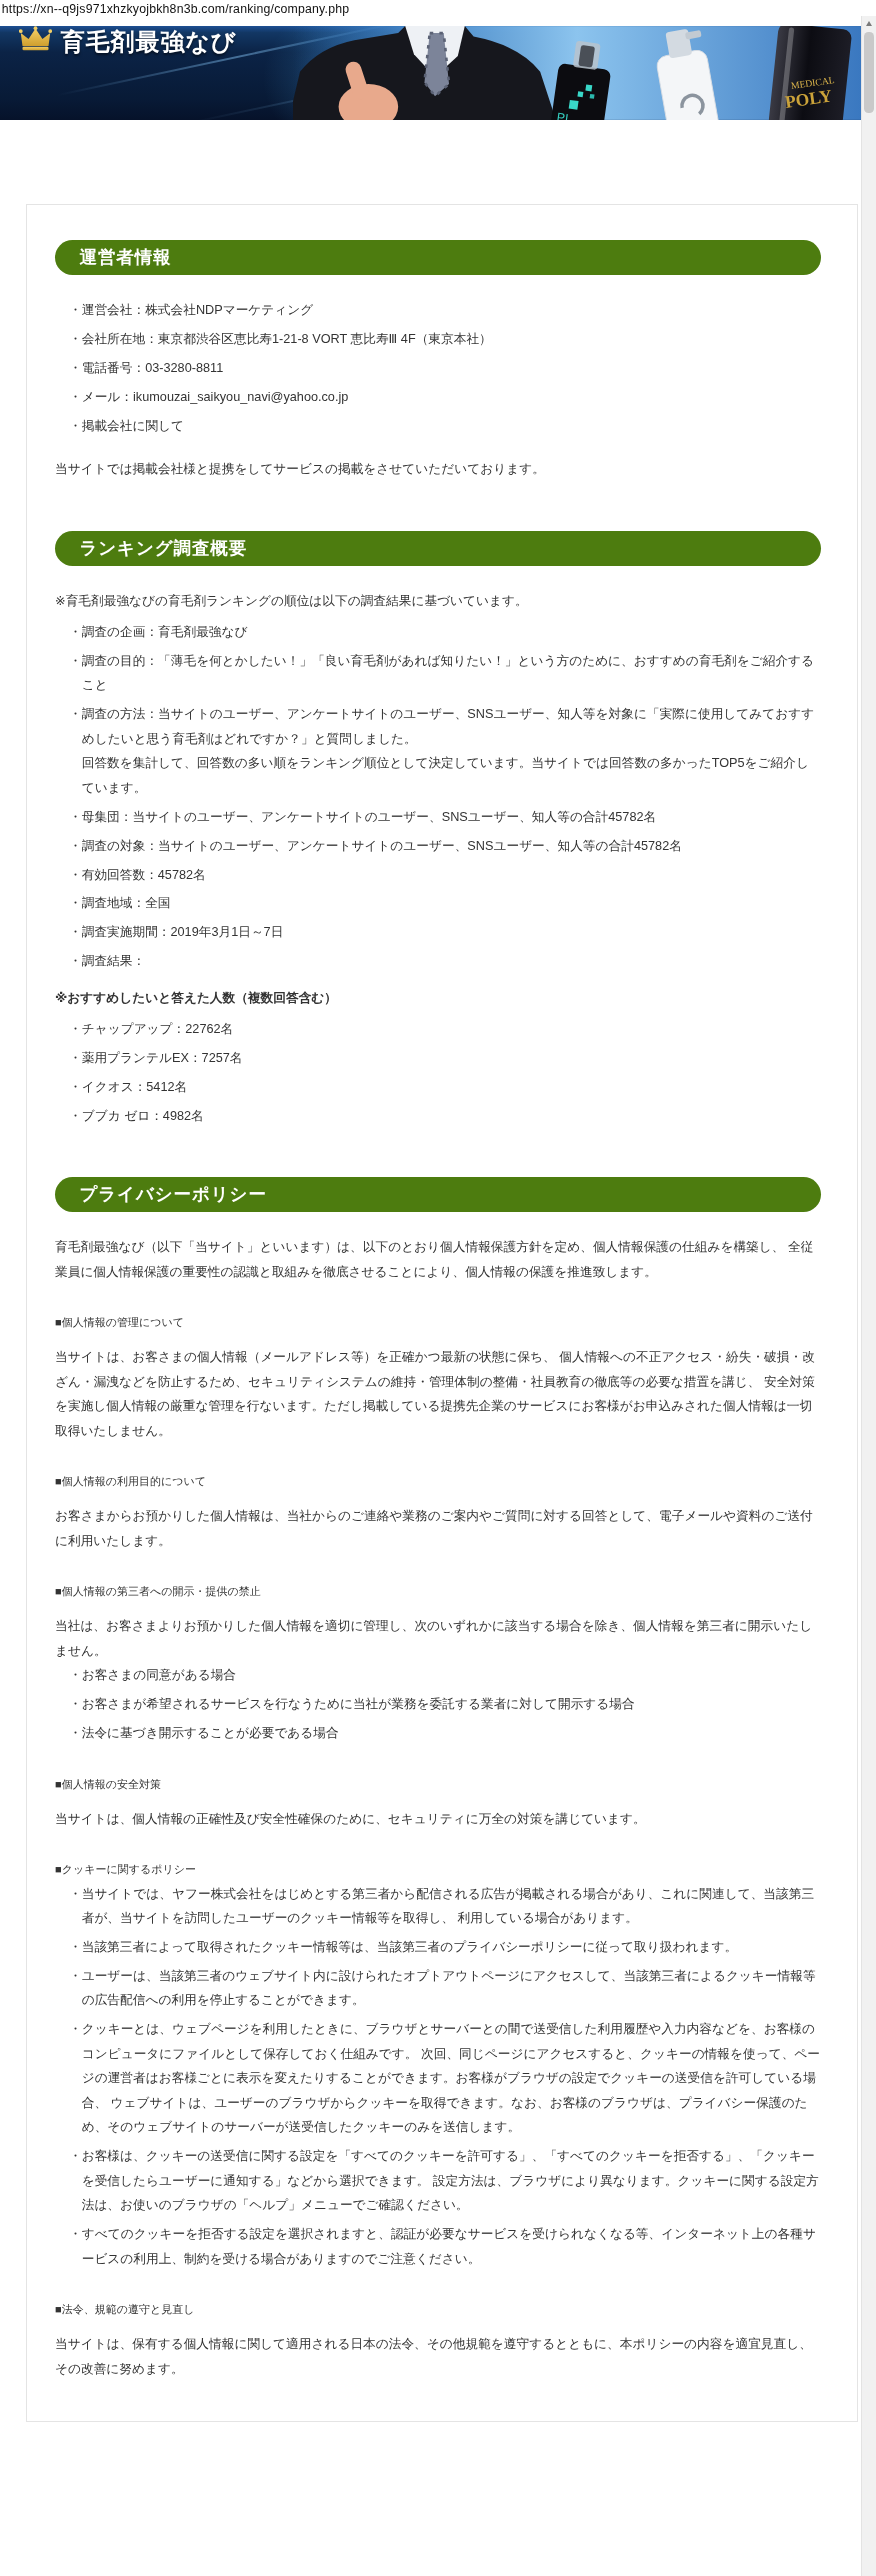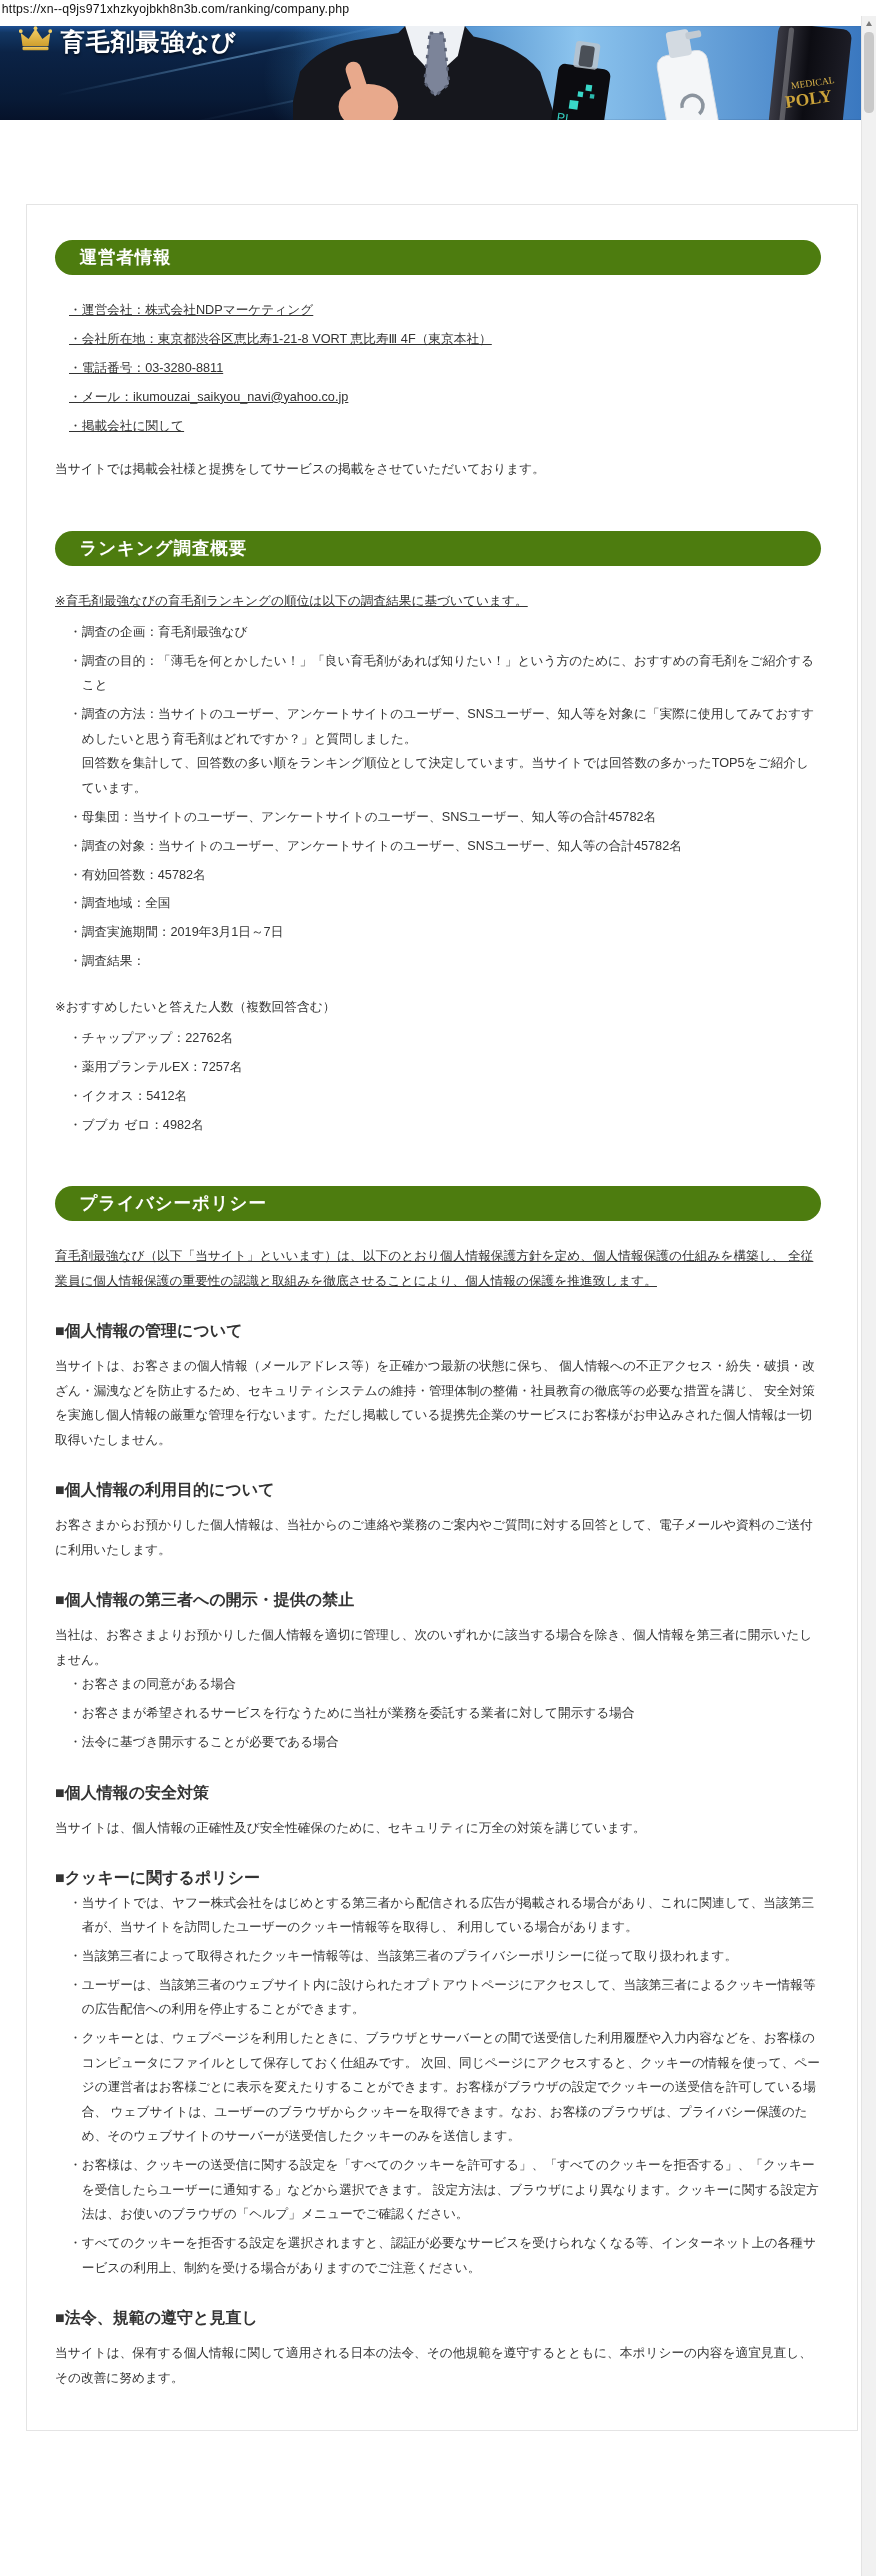--- a/index.html
+++ b/index.html
@@ -85,38 +85,38 @@
     padding: 35px 36px 40px 28px;
   }
   .section-bar {
     height: 35px; line-height: 35px;
     background: #4d7c0f;
     border-radius: 17.5px;
     color: #fff; font-size: 17.5px; font-weight: bold;
     padding-left: 24.5px;
     letter-spacing: 0.9px;
   }
-  .section-bar + * { margin-top: 23px; text-decoration: underline; }
+  .section-bar + * { margin-top: 23px; }
   .section-bar.later { margin-top: 49px; }
 
   .li {
     font-size: 12.7px; line-height: 24.5px;
     margin: 0 0 4.4px 14px;
     padding-left: 1em; text-indent: -1em;
     white-space: pre-line;
   }
   .para {
     font-size: 12.7px; line-height: 24.5px;
     margin-top: 19px;
   }
   .note { font-size: 12.7px; line-height: 24.5px; margin-bottom: 7px; }
-  .note.gap-top { margin-top: 21px; }
+  .note.gap-top { margin-top: 12px; font-weight: bold; }
 
   .pblock { margin-top: 26px; }
-  .pblock .phead { font-size: 16px; line-height: 24.5px; font-weight: bold; }
+  .pblock .phead { font-size: 11px; line-height: 24.5px; font-weight: normal; }
   .pblock .ptext { font-size: 12.7px; line-height: 24.5px; margin-top: 10.5px; }
   .pblock .li:first-of-type { margin-top: 12.3px; }
 
   
   .footer { text-align: center; padding: 30px 15px 0 0; }
 </style>
 </head>
 <body>
 
 <div class="url-line">https://xn--q9js971xhzkyojbkh8n3b.com/ranking/company.php</div>

